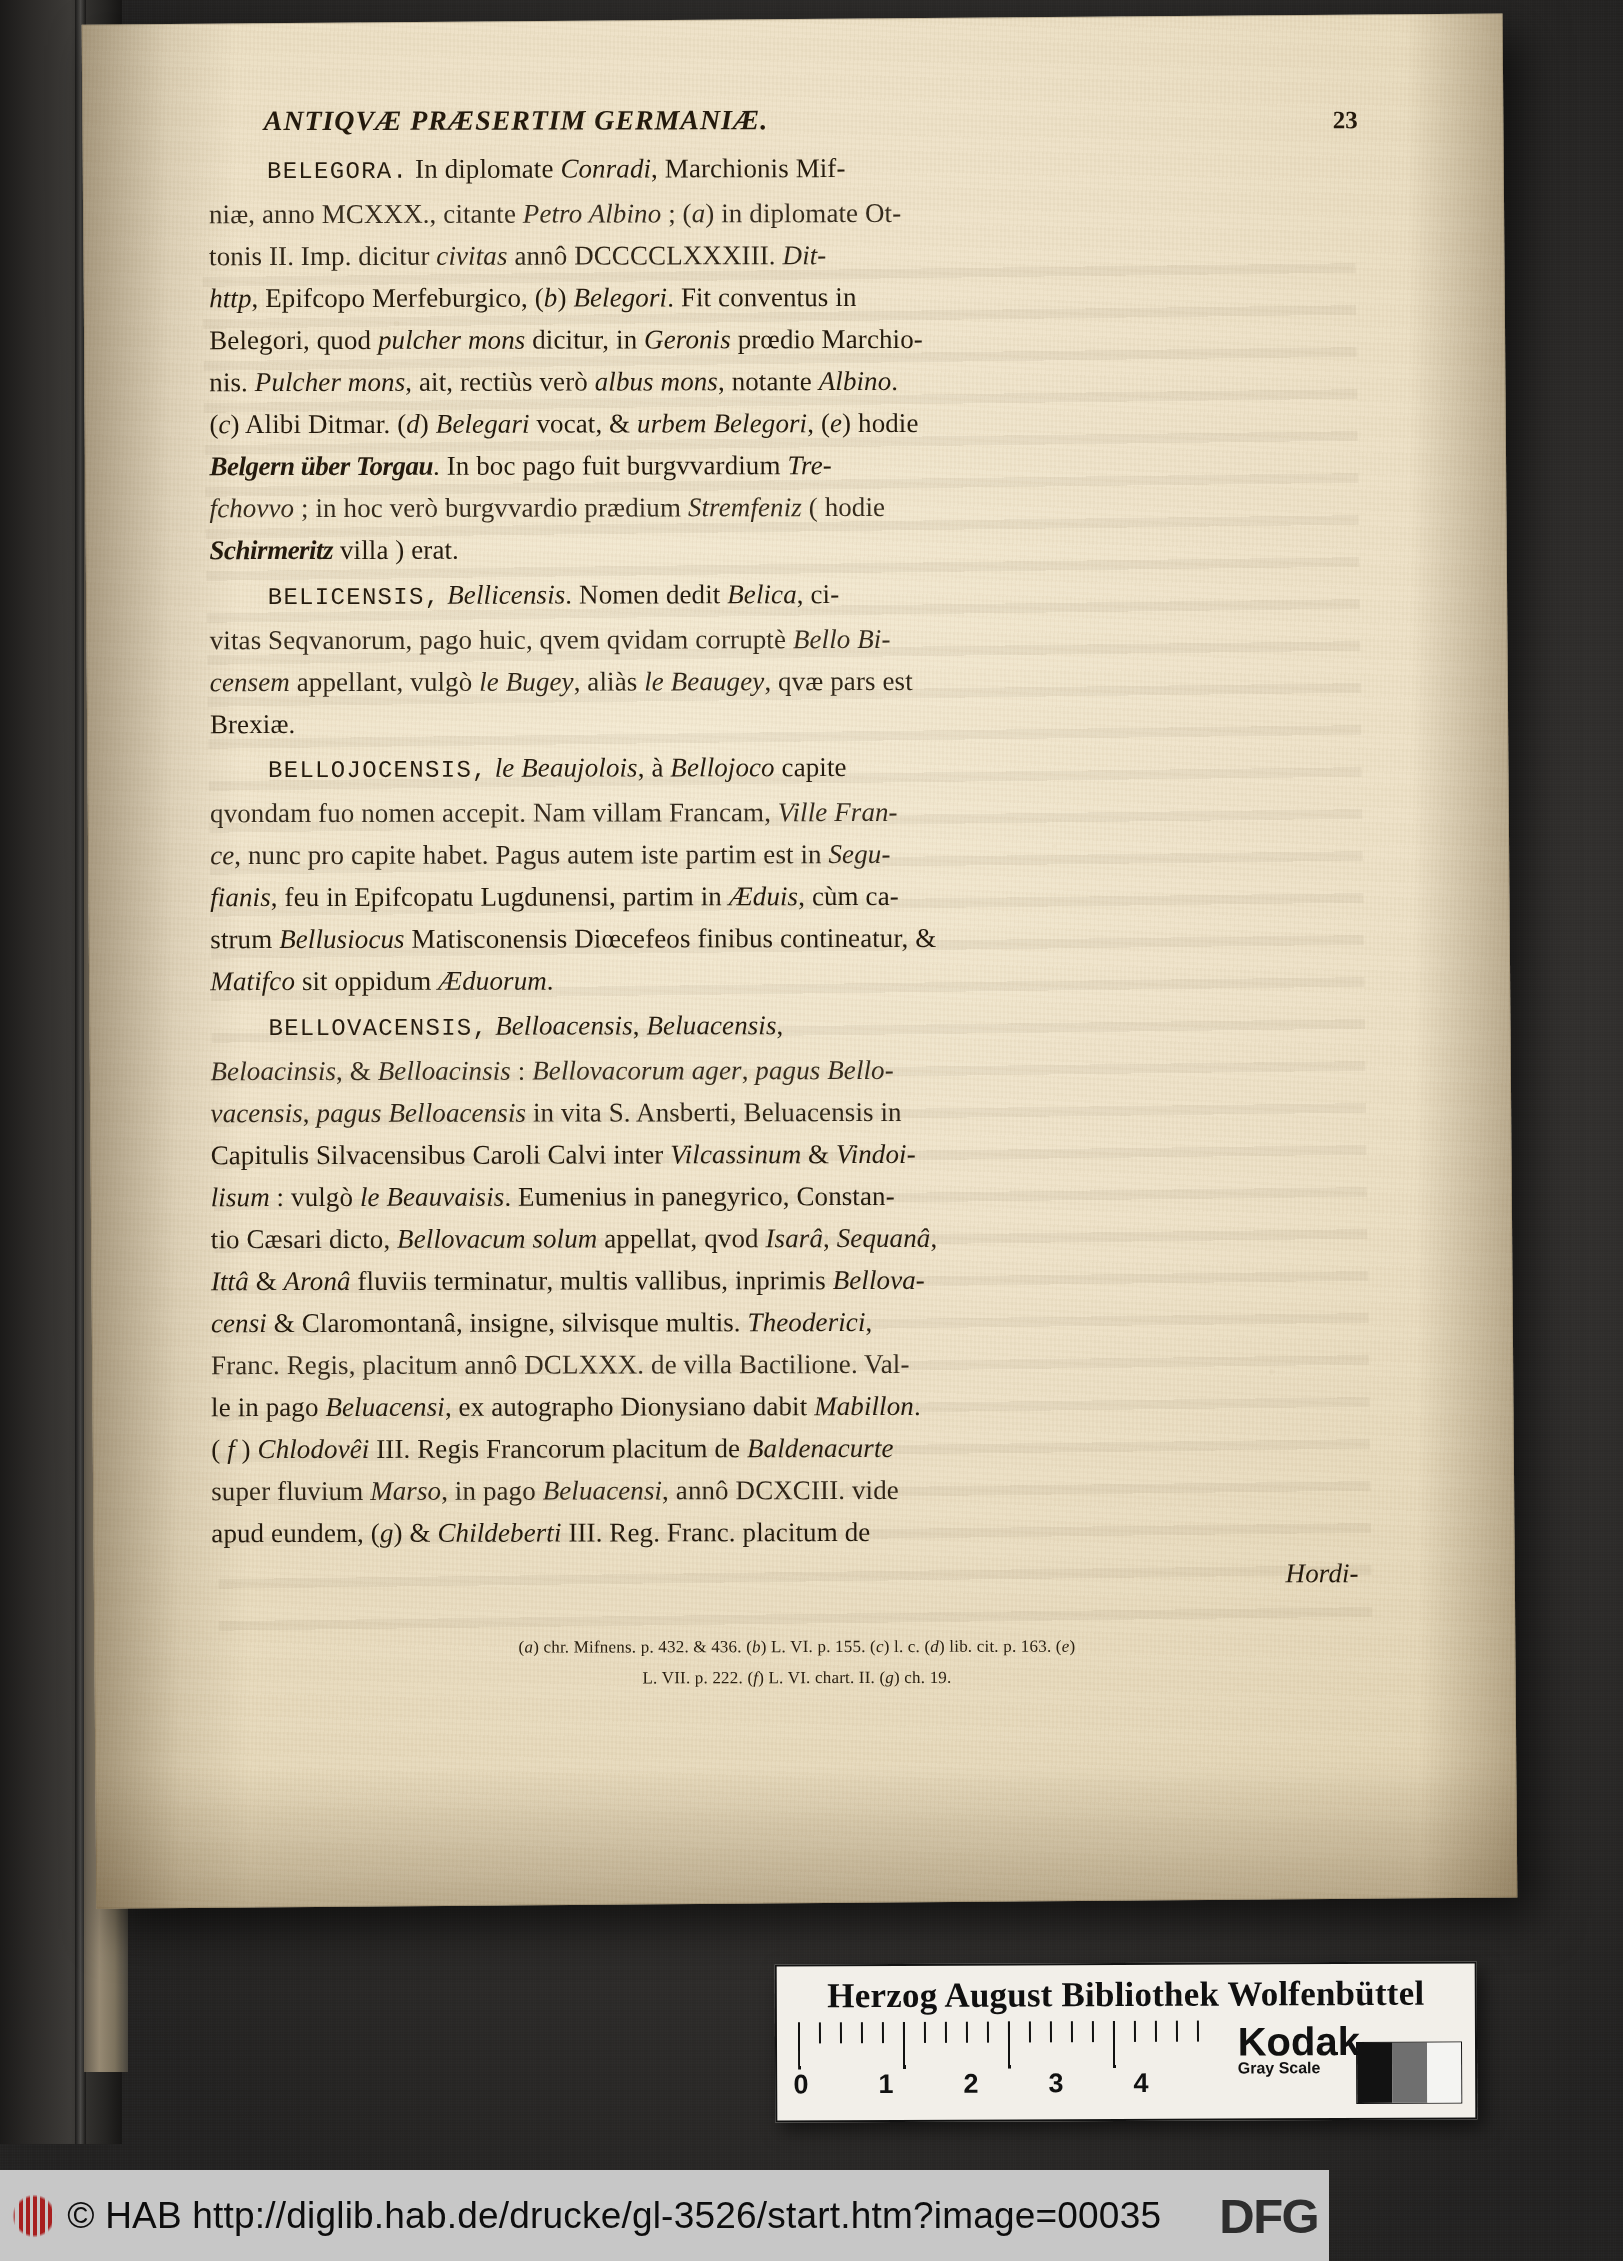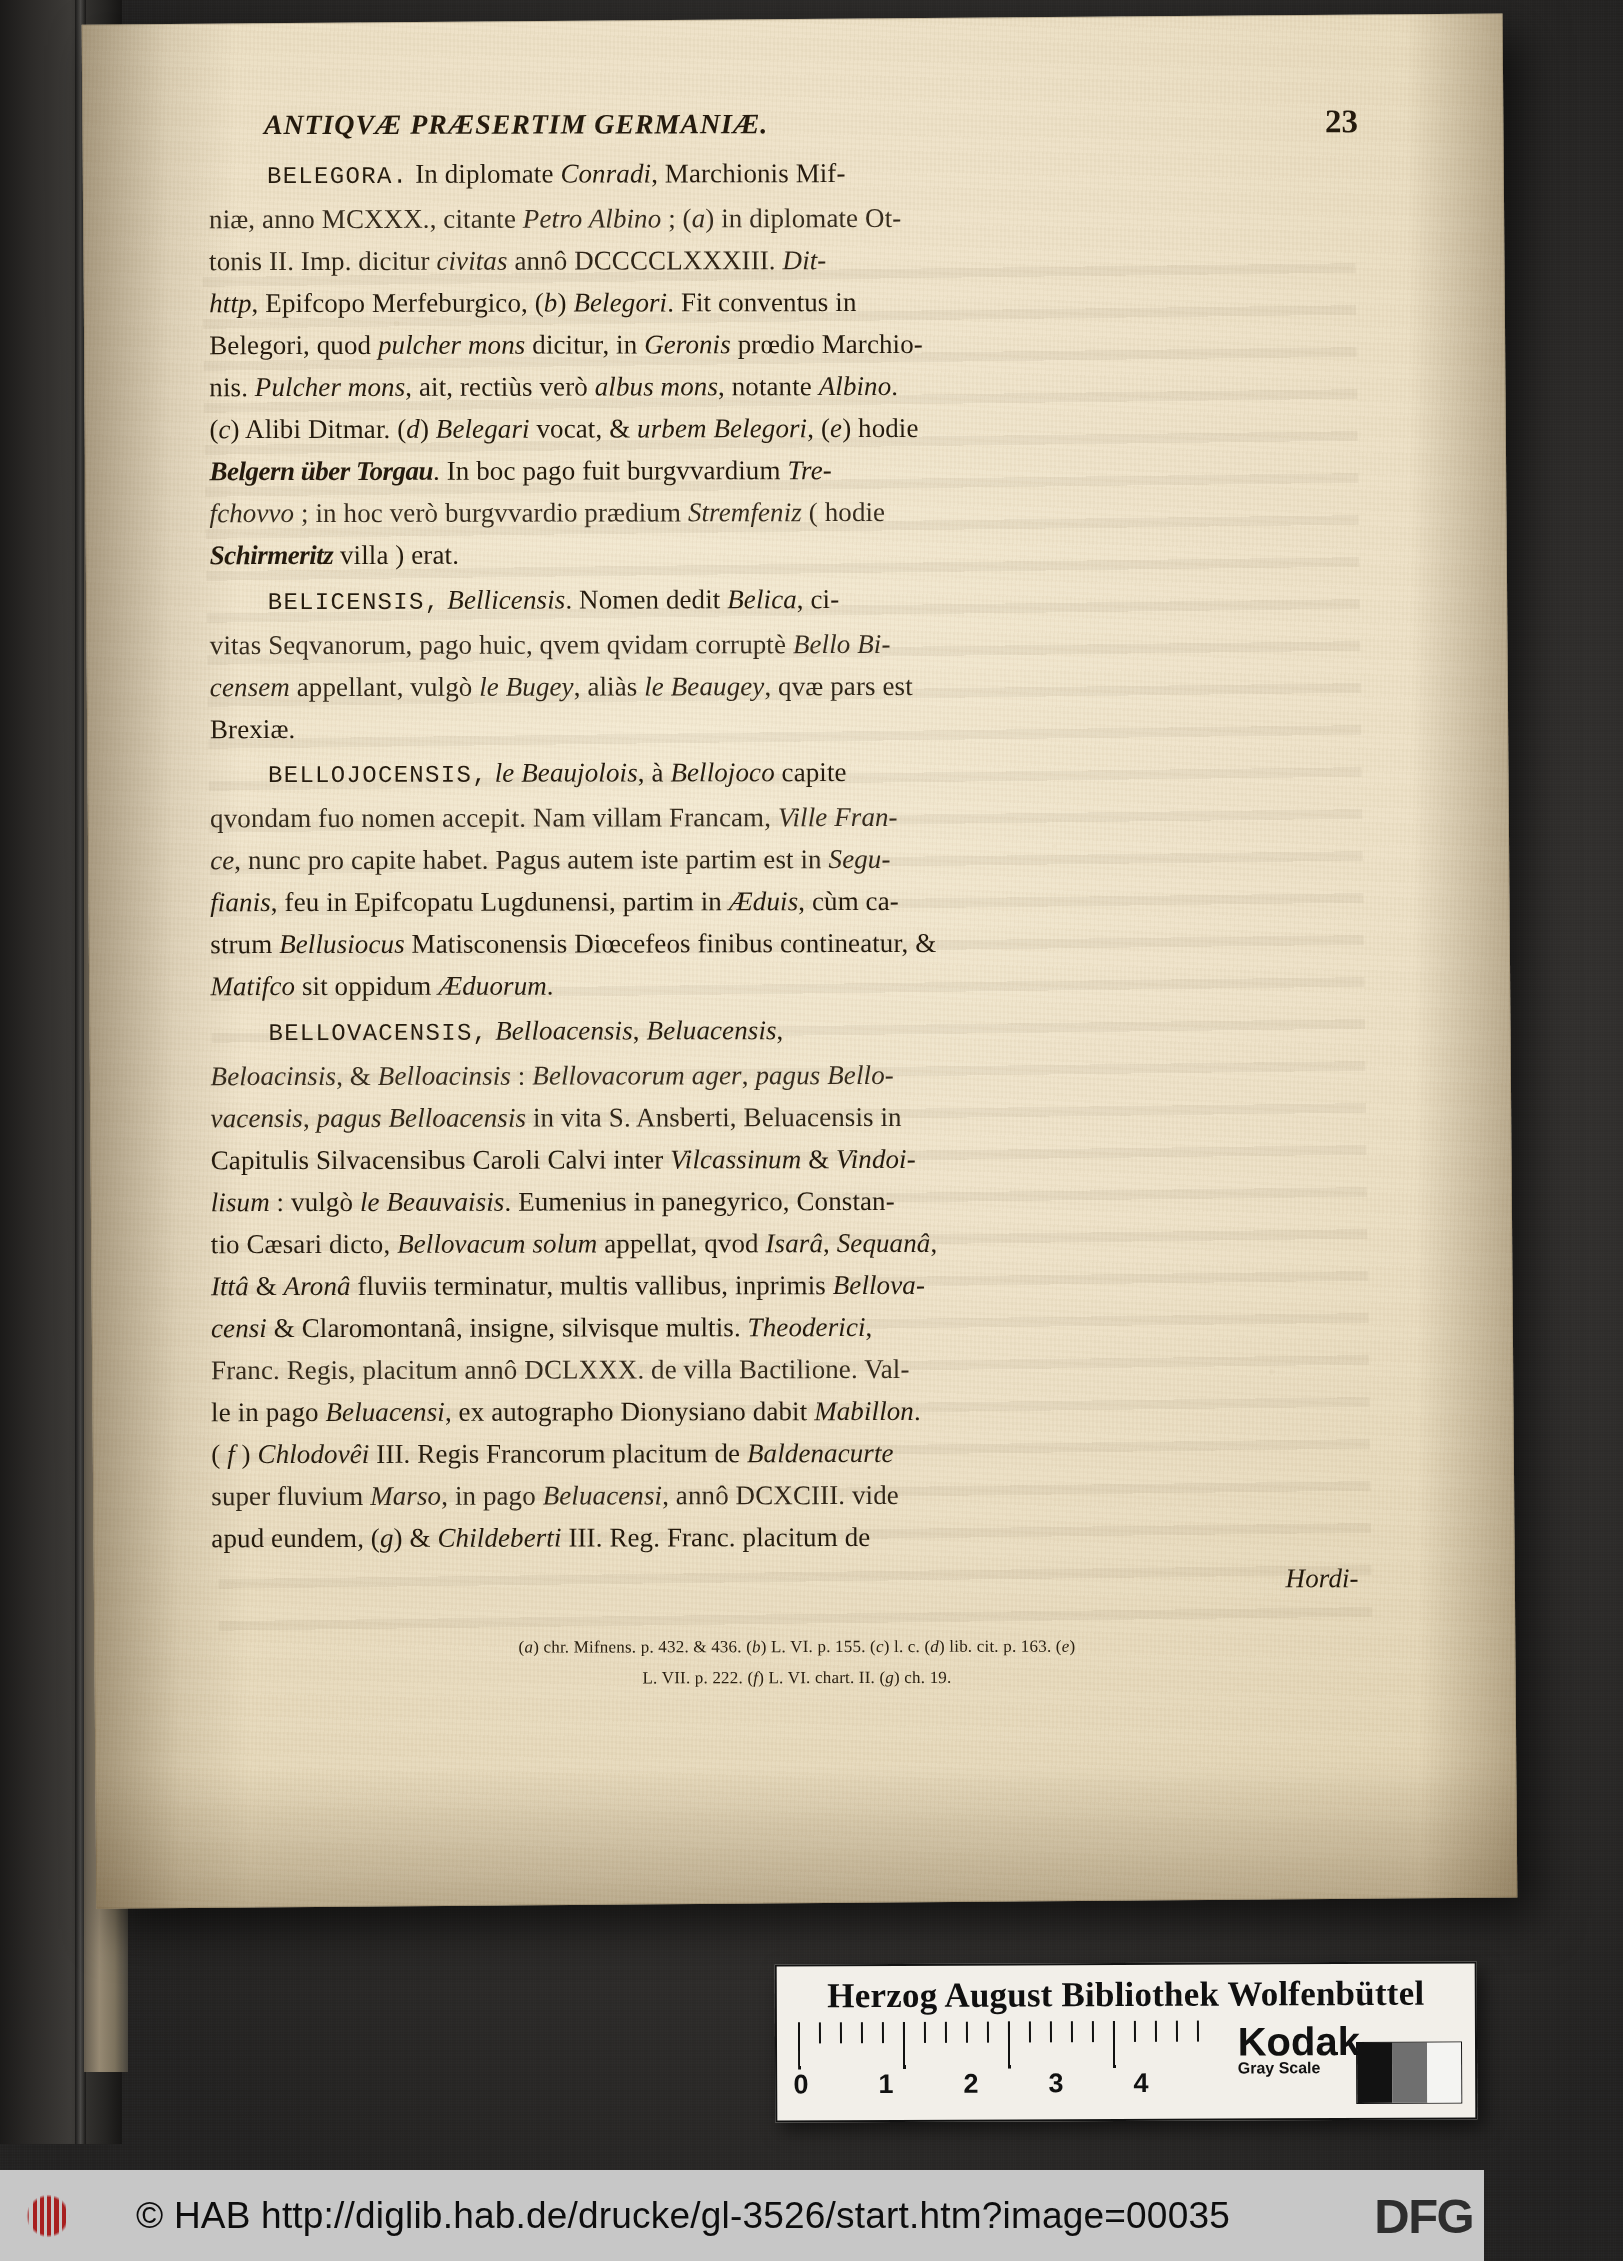--- a/index.html
+++ b/index.html
@@ -135,21 +135,21 @@
     font-style: italic;
     font-weight: 700;
     letter-spacing: 0.9px;
     margin: 0 0 11.4px 0;
     padding-left: 55px;
   }
   .runhead .rh-title { white-space: nowrap; }
   .runhead .rh-folio {
     font-style: normal;
     font-weight: 700;
-    font-size: 33px;
+    font-size: 25px;
     letter-spacing: 0;
     padding-right: 8px;
   }
 
   .entry { margin: 0 0 2.4px 0; }
 
   .ln {
     font-size: 27px;
     line-height: 42px;
     white-space: nowrap;
@@ -274,21 +274,21 @@
   }
   .grayscale i { display: block; height: 100%; font-style: normal; }
   .gs-k { width: 34%; background: #121212; }
   .gs-m { width: 33%; background: #6f6f6f; }
   .gs-w { width: 33%; background: #f4f4f2; }
 
   
   .banner {
     position: absolute;
     left: 0; bottom: 0;
-    width: 1484px; height: 91px;
+    width: 1329px; height: 91px;
     background: #c7c7c7;
     display: flex;
     align-items: center;
   }
   .hab-mark {
     width: 96px; height: 91px;
     display: flex; align-items: center; justify-content: center;
   }
   .hab-mark .bars {
     width: 60px; height: 60px;

